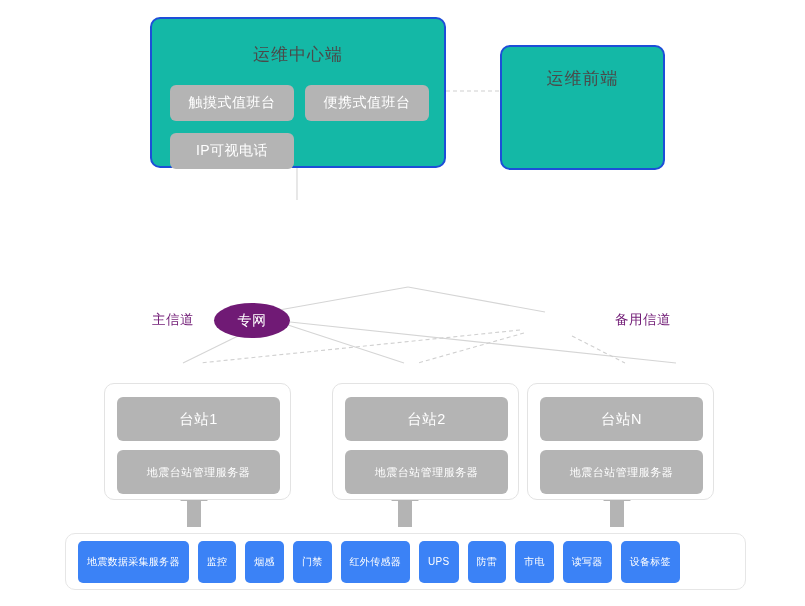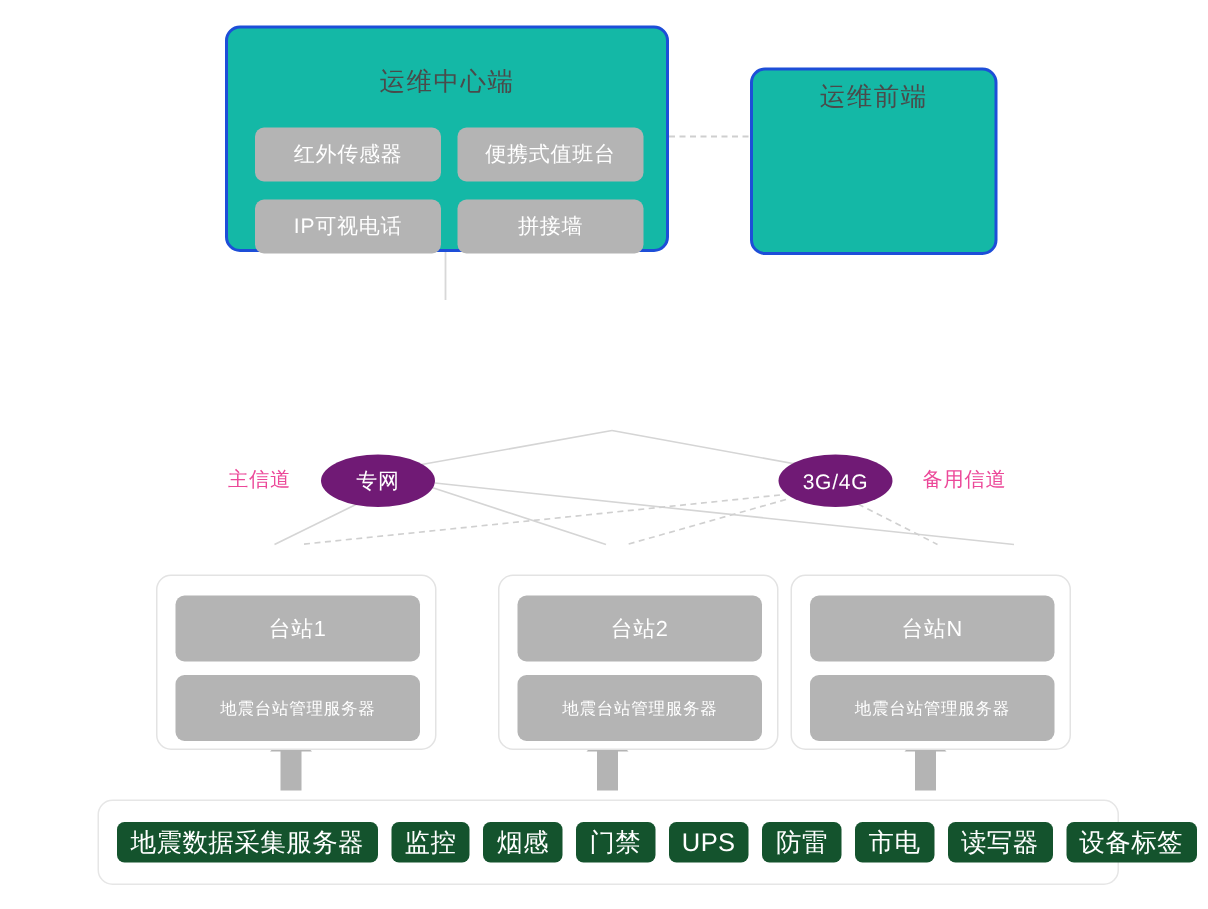--- a/index.html
+++ b/index.html
@@ -61,21 +61,21 @@
     background:#701a75;
     border-radius:50%;
     color:#ffffff;
     font-size:14px;
     display:flex;align-items:center;justify-content:center;
     letter-spacing:.5px;
     white-space:nowrap;
   }
   .chan-label{
     position:absolute;
-    color:#ec4899;
+    color:#701a75;
     font-size:13.5px;
     white-space:nowrap;
     letter-spacing:.5px;
   }
 
   
   .station{
     position:absolute;
     top:363px;width:187px;height:117px;
     background:#ffffff;
@@ -94,25 +94,25 @@
     left:65px;top:533px;width:681px;height:57px;
     background:#ffffff;
     border:1px solid #e6e6e6;
     border-radius:10px;
     box-sizing:border-box;
     display:flex;align-items:center;
     padding:0 12px;
     gap:9px;
   }
   .tag{
-    background:#14532d;
+    background:#3b82f6;
     color:#ffffff;
     border-radius:5px;
-    font-size:17px;
-    height:27px;
+    font-size:10px;
+    height:42px;
     display:flex;align-items:center;justify-content:center;
     padding:0 9px;
     white-space:nowrap;
     letter-spacing:.3px;
     flex:0 0 auto;
   }
 </style>
 </head>
 <body>
 
@@ -141,54 +141,53 @@
     <g fill="#b4b4b4">
       <polygon points="405,487 419,501 412,501 412,527 398,527 398,501 391,501"></polygon>
     </g>
     <g fill="#b4b4b4">
       <polygon points="617,487 631,501 624,501 624,527 610,527 610,501 603,501"></polygon>
     </g>
   </svg>
 
   <div class="panel" id="center-panel" style="left:150px;top:17px;width:296px;height:151px;">
     <div class="panel-title" style="top:24px;">运维中心端</div>
-    <div class="gbox" style="left:18px;top:66px;width:124px;height:36px;">红外传感器</div>
+    <div class="gbox" style="left:18px;top:66px;width:124px;height:36px;">触摸式值班台</div>
     <div class="gbox" style="left:18px;top:114px;width:124px;height:36px;">IP可视电话</div>
     <div class="gbox" style="left:153px;top:66px;width:124px;height:36px;">便携式值班台</div>
-    <div class="gbox" style="left:153px;top:114px;width:124px;height:36px;">拼接墙</div>
   </div>
 
   <div class="panel" id="frontend-panel" style="left:500px;top:45px;width:165px;height:125px;">
-    <div class="panel-title" style="top:6px;">运维前端</div>
+    <div class="panel-title" style="top:20px;">运维前端</div>
   </div>
 
 
   <div class="chan-label" style="left:152px;top:311px;">主信道</div>
   <div class="ellipse" style="left:214px;top:303px;">专网</div>
-  <div class="ellipse" style="left:519px;top:303px;">3G/4G</div>
   <div class="chan-label" style="left:615px;top:311px;">备用信道</div>
 
   <div class="station" style="left:104px;">
     <div class="gbox st-name">台站1</div>
     <div class="gbox st-server">地震台站管理服务器</div>
   </div>
   <div class="station" style="left:332px;">
     <div class="gbox st-name">台站2</div>
     <div class="gbox st-server">地震台站管理服务器</div>
   </div>
   <div class="station" style="left:527px;">
     <div class="gbox st-name">台站N</div>
     <div class="gbox st-server">地震台站管理服务器</div>
   </div>
 
   <div id="tray">
       <div class="tag">地震数据采集服务器</div>
       <div class="tag">监控</div>
       <div class="tag">烟感</div>
       <div class="tag">门禁</div>
+      <div class="tag">红外传感器</div>
       <div class="tag">UPS</div>
       <div class="tag">防雷</div>
       <div class="tag">市电</div>
       <div class="tag">读写器</div>
       <div class="tag">设备标签</div>
     </div>
 
 </div>
 
 </body></html>

